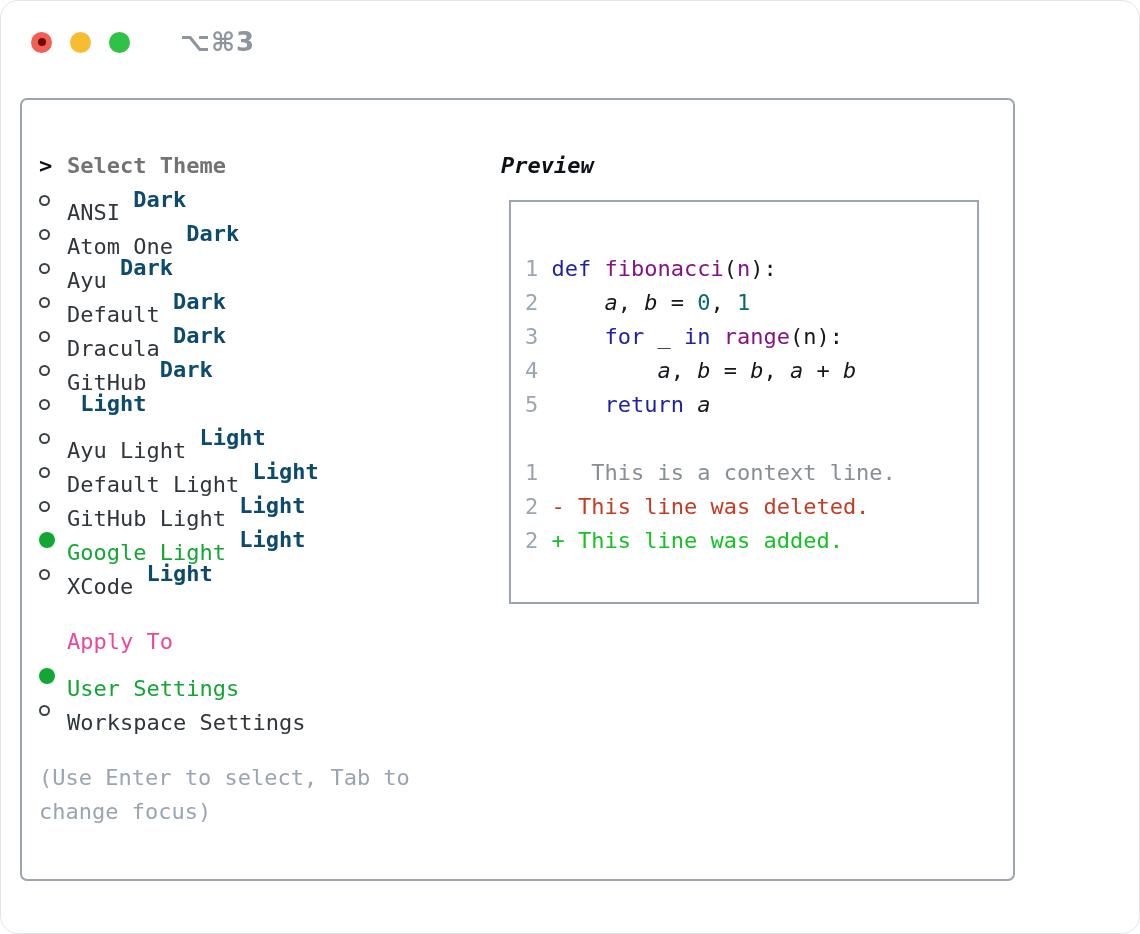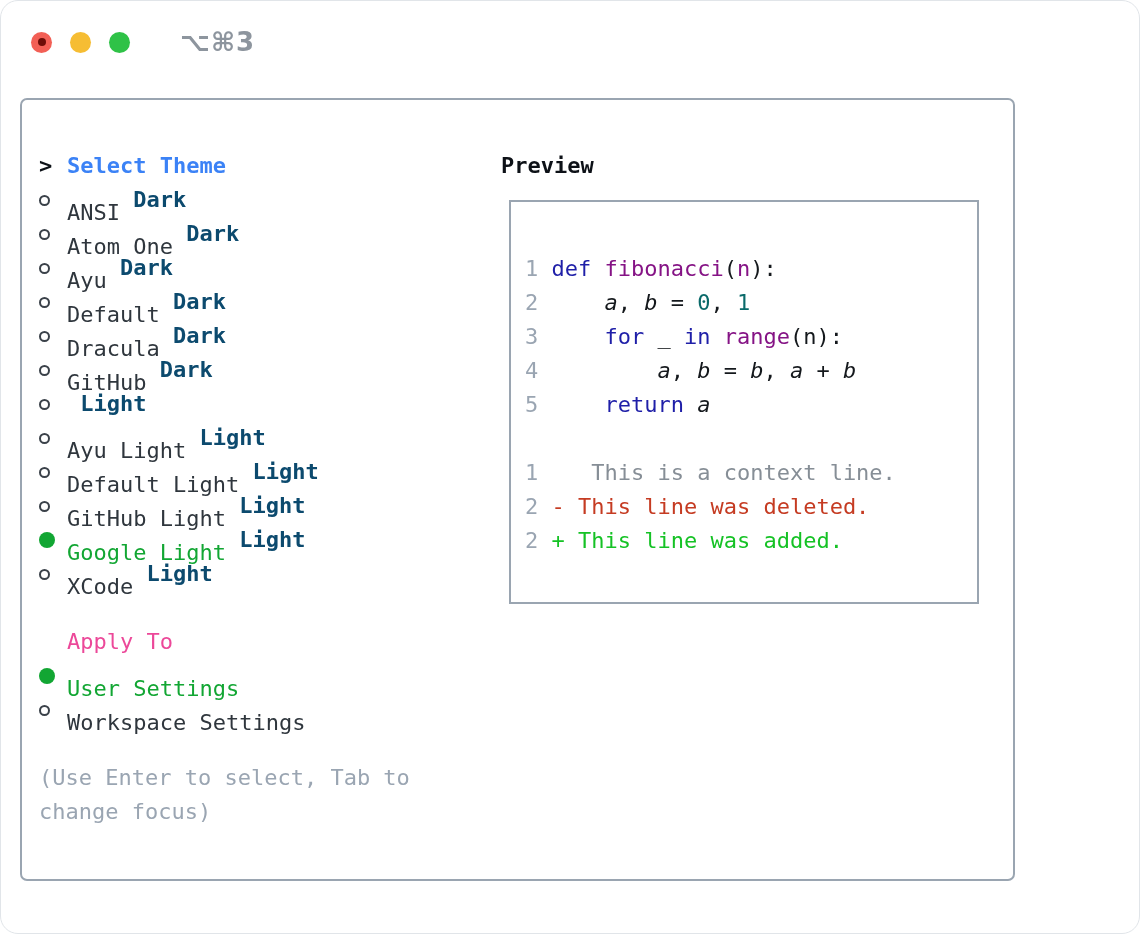--- a/index.html
+++ b/index.html
@@ -37,30 +37,30 @@
   }
   .left-col { width:440px; flex:none; font-size:22px; line-height:34px; }
   .right-col { margin-left:17px; flex:1; font-size:22px; line-height:34px; }
 
   
   .row { display:flex; align-items:center; height:34px; white-space:pre; cursor:default; }
   .marker { width:28px; flex:none; display:flex; align-items:center; }
   .ring { width:11px; height:11px; border:2.5px solid #3a4149; border-radius:50%; }
   .dot  { width:16px; height:16px; border-radius:50%; background:#12a633; }
   .arrow { font-weight:bold; color:#0d1117; }
-  .row-title { font-weight:bold; color:#3b82f6; }
+  .row-title { font-weight:bold; color:#737373; }
   .t-name { color:#2f363d;margin-top:25px; }
   .t-variant { color:#0c4a6e;font-weight:bold; }
   .row.selected .t-name { color:#12a633; }
   .section-title { color:#ec4899; }
   .apply-block { margin-top:34px; }
   .hint { margin-top:34px; width:440px; color:#9aa5b2; white-space:normal; }
 
   
-  .preview-title { font-weight:bold; color:#0d1117; margin-left:5px; height:34px; }
+  .preview-title { font-weight:bold; color:#0d1117; margin-left:5px; height:34px;font-style:italic; }
   .preview-box {
     margin-top:17px; margin-left:13px; width:470px; height:404px;
     border:2px solid #9aa5b1; padding:50px 10px 0 14px;
     overflow:hidden; background:#ffffff;
   }
   .pline { height:34px; white-space:pre; }
   .num { display:inline-block; width:2ch; color:#9aa5b2; }
   .tok-kw  { color:#1f1fa8; }
   .tok-fn  { color:#851385; }
   .tok-lit { color:#0a6a6a; }

